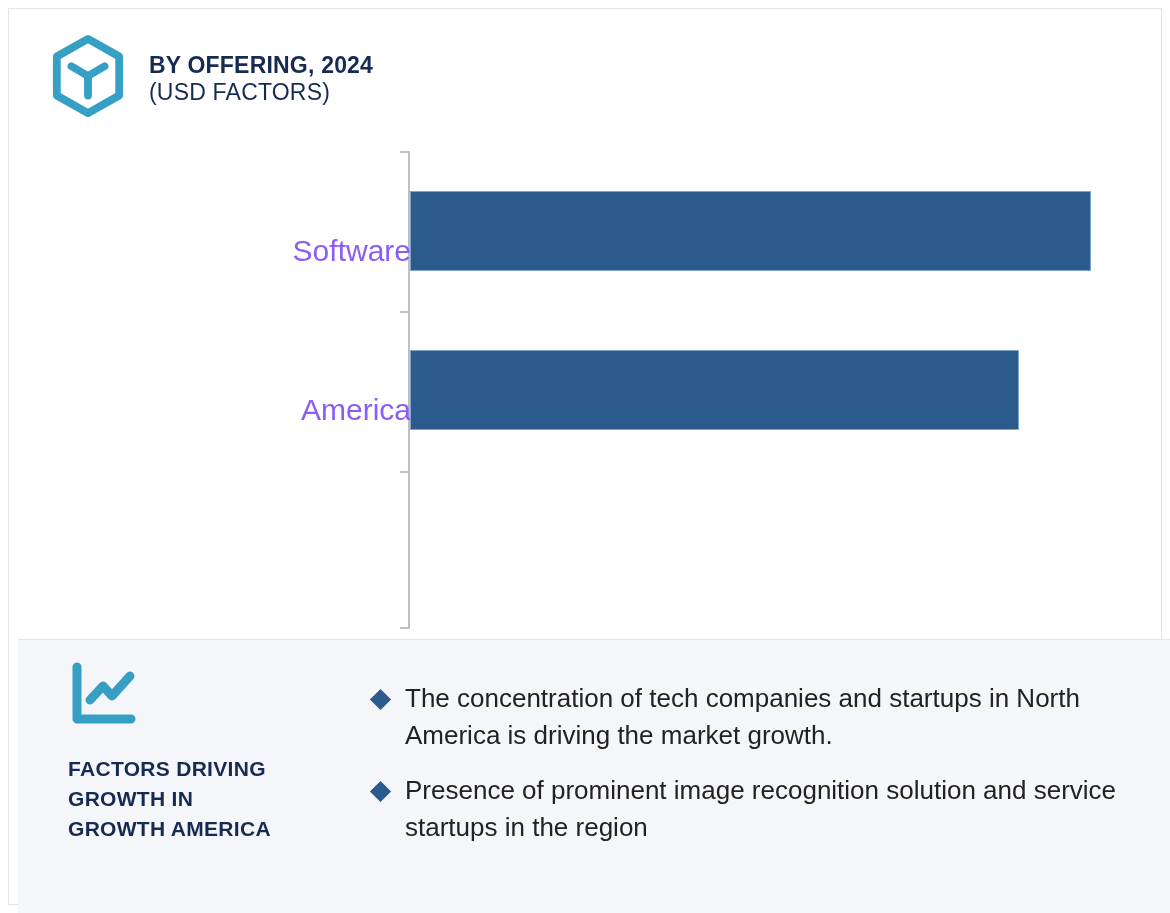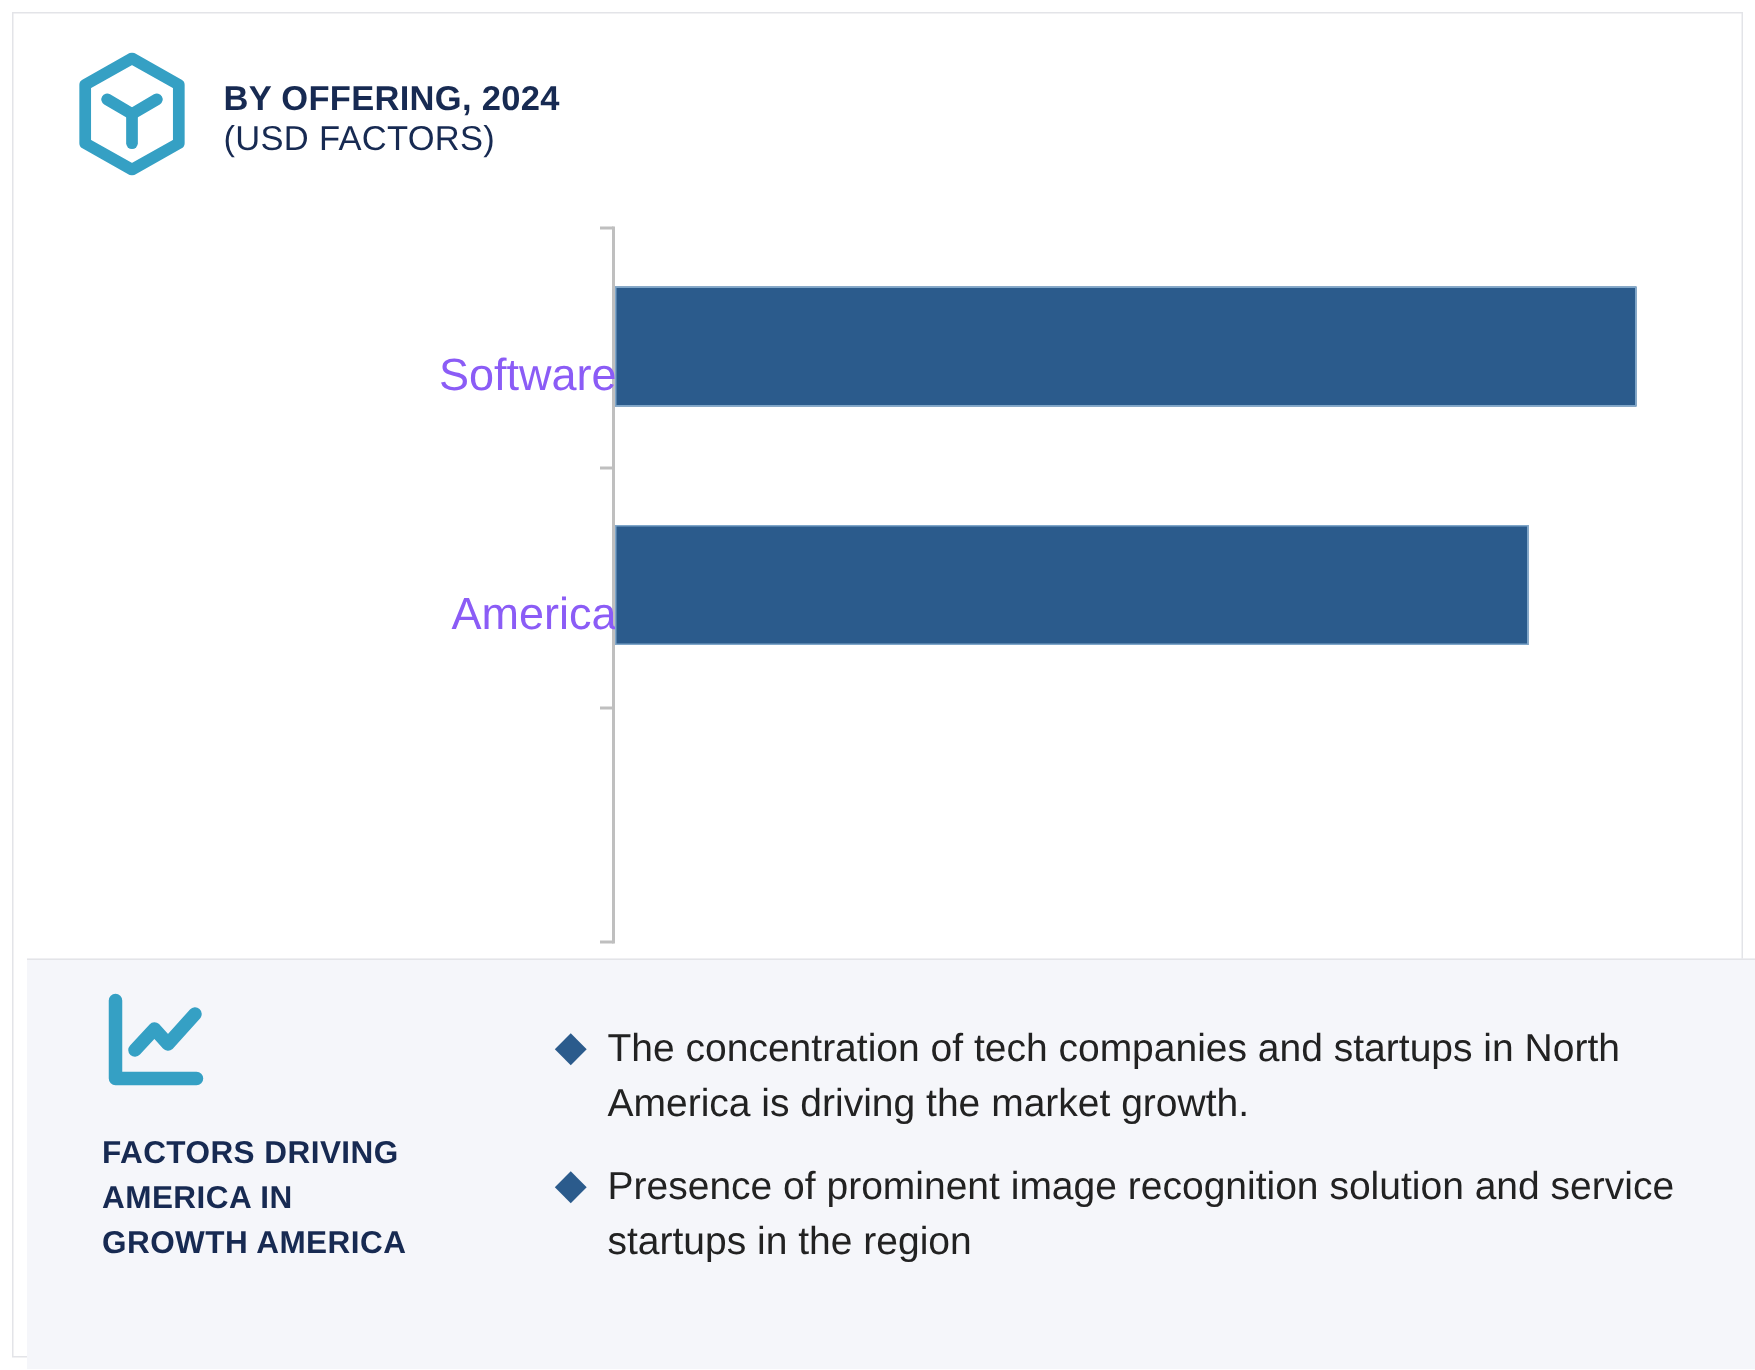--- a/index.html
+++ b/index.html
@@ -217,21 +217,21 @@
 
       <div class="panel-left">
         <span class="line-chart-icon-wrap">
           <svg class="line-chart-icon" viewBox="0 0 70 66" xmlns="http://www.w3.org/2000/svg">
             <path d="M9 5 L9 57 L63 57" fill="none" stroke="#35A0C4" stroke-width="9" stroke-linecap="round" stroke-linejoin="round"></path>
             <path d="M22 38 L35 24 L44 34 L62 14" fill="none" stroke="#35A0C4" stroke-width="9" stroke-linecap="round" stroke-linejoin="round"></path>
           </svg>
         </span>
         <div class="panel-heading">
           <div>FACTORS DRIVING</div>
-          <div>AMERICA IN</div>
+          <div>GROWTH IN</div>
           <div>GROWTH AMERICA</div>
         </div>
       </div>
 
       <div class="panel-right">
         <div class="bullet">
           <span class="bullet-marker"></span>
           <span class="bullet-text">The concentration of tech companies and startups in North America is driving the market growth.</span>
         </div>
         <div class="bullet">

